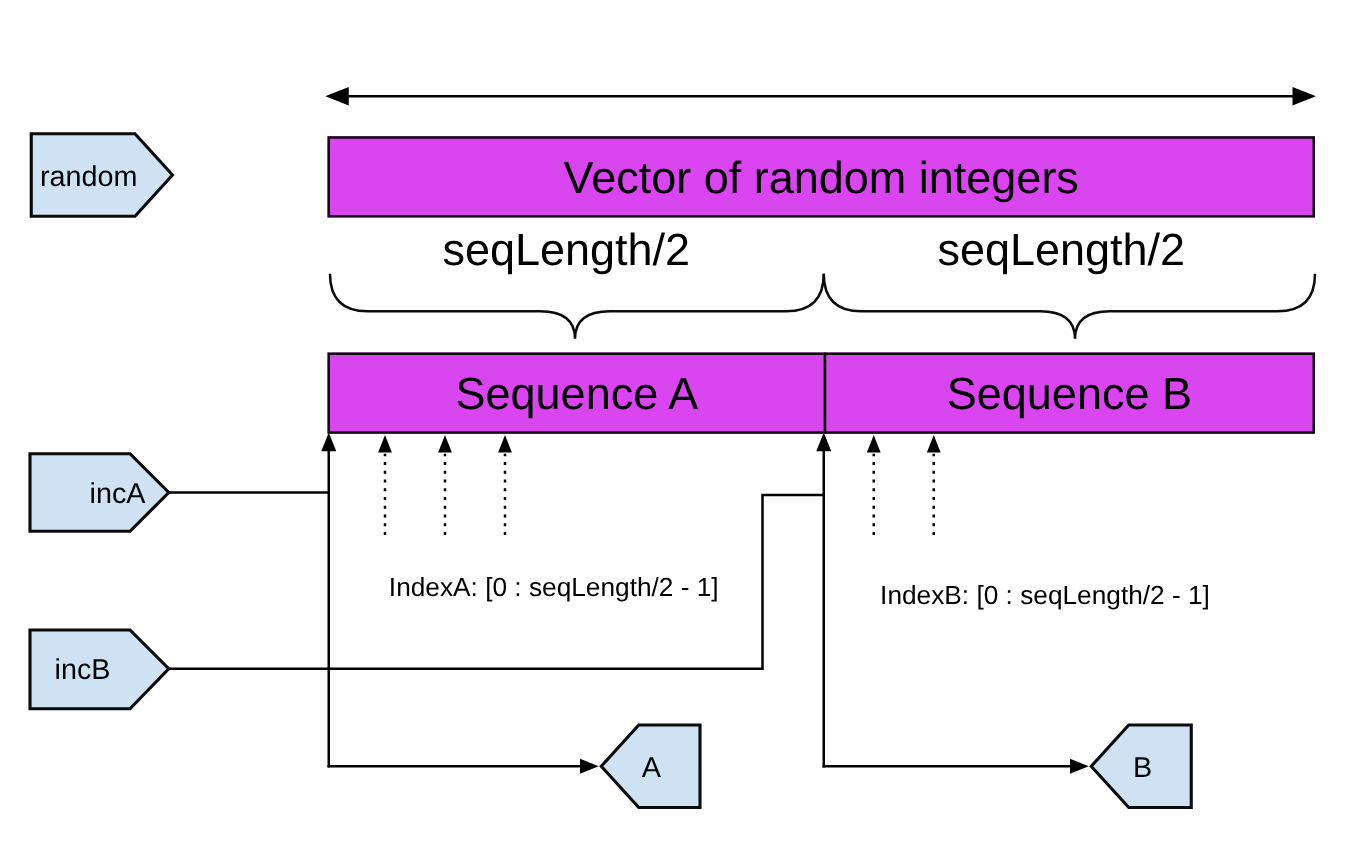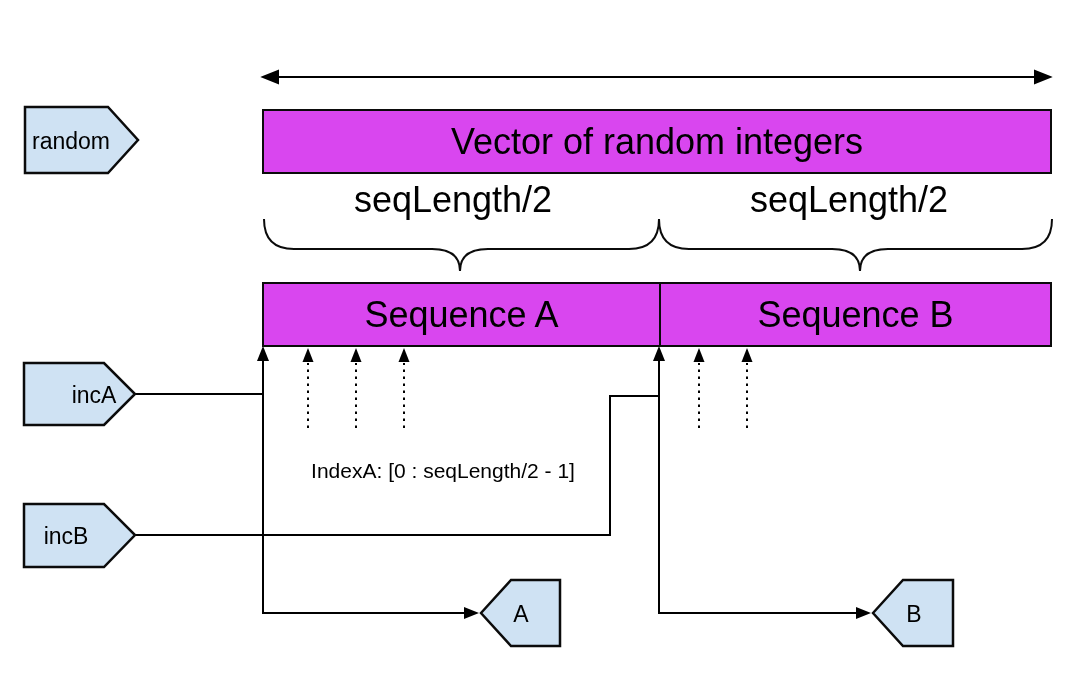--- a/index.html
+++ b/index.html
@@ -96,20 +96,21 @@
 
   <div class="box" style="left:659px; top:282px; width:393px; height:65px;">
     <span>Sequence B</span>
   </div>
 
 
   <div class="flabel big" style="left:453px; top:200px;">seqLength/2</div>
   <div class="flabel big" style="left:849px; top:200px;">seqLength/2</div>
 
   <div class="flabel med" style="left:443px; top:470px;">IndexA: [0 : seqLength/2 - 1]</div>
+  <div class="flabel med" style="left:836px; top:477px;">IndexB: [0 : seqLength/2 - 1]</div>
 
   <div class="flabel small" style="left:71px; top:141px;">random</div>
   <div class="flabel small" style="left:66px; top:395px;margin-left:28px;">incA</div>
   <div class="flabel small" style="left:66px; top:536px;">incB</div>
 
   <div class="flabel small" style="left:521px; top:614px;">A</div>
   <div class="flabel small" style="left:914px; top:614px;">B</div>
 
 </div>
 

